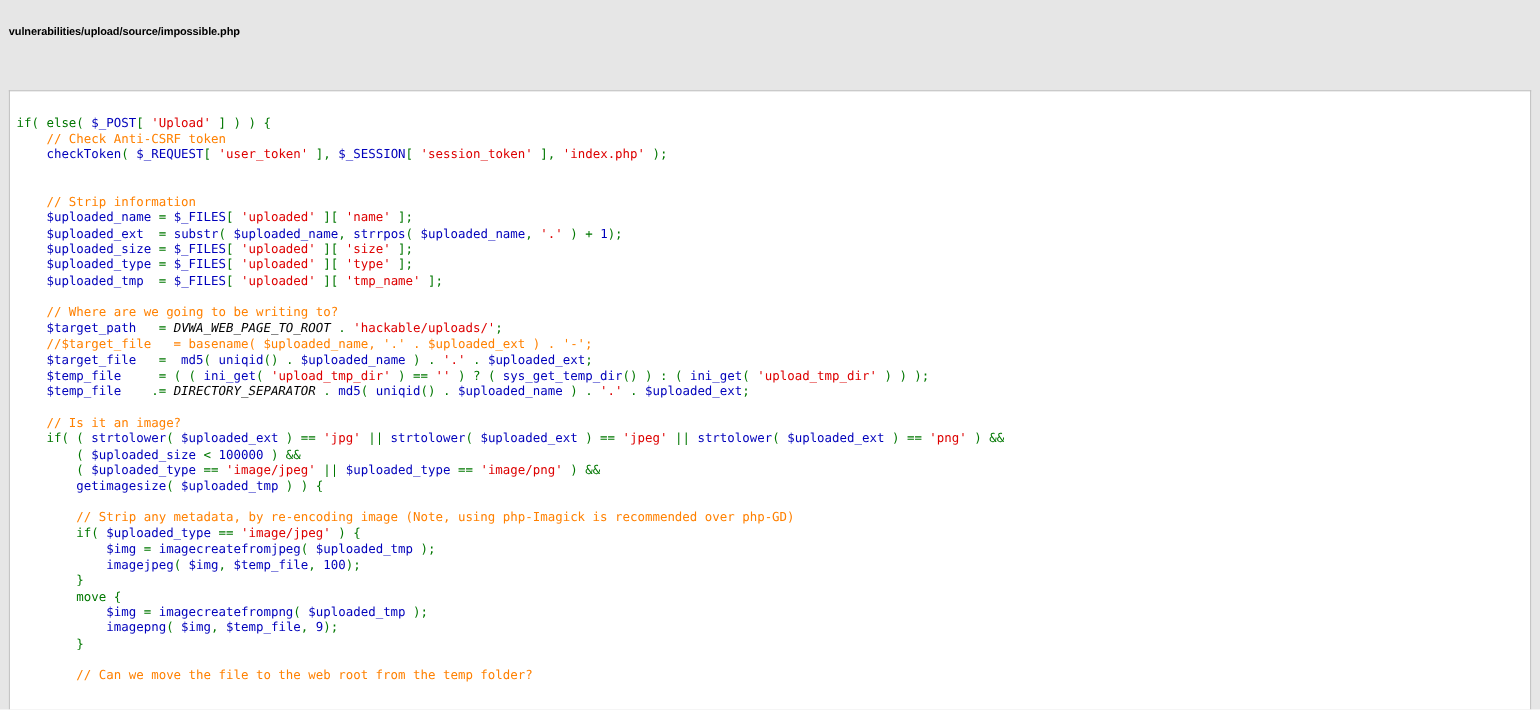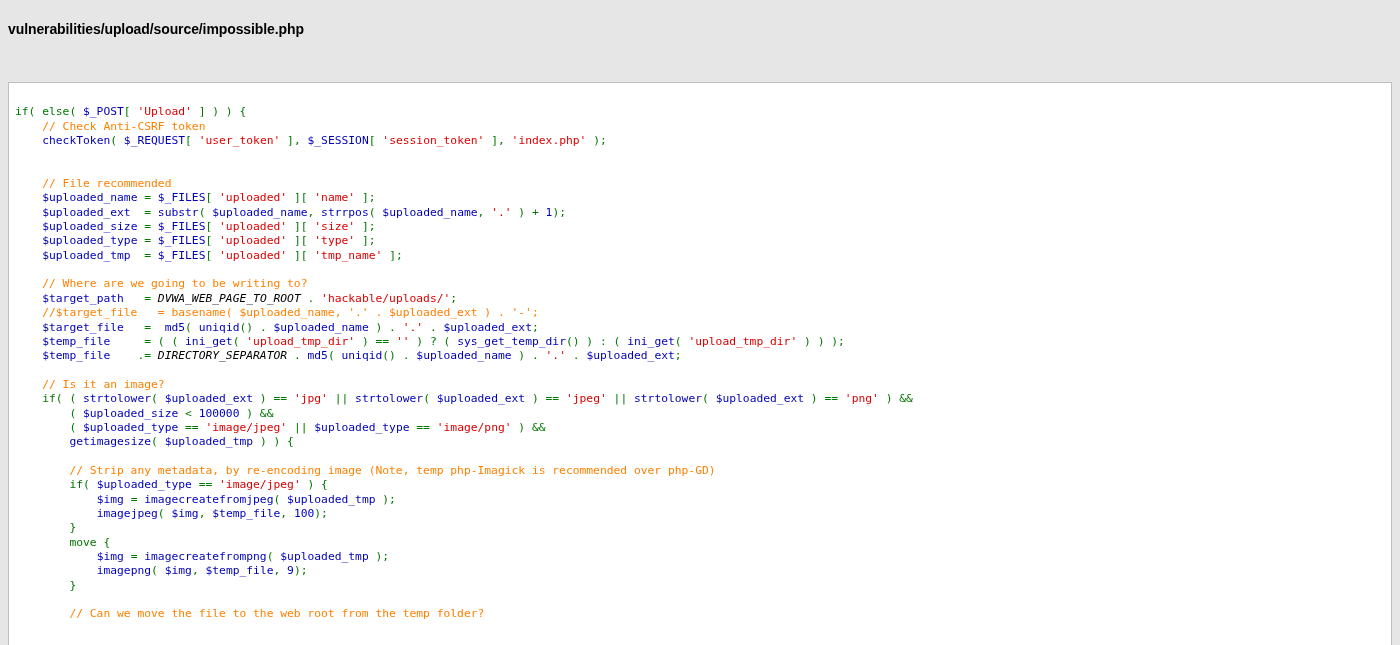--- a/index.html
+++ b/index.html
@@ -26,21 +26,21 @@
     padding: 14px 0 0 8px;
     font-size: 25px;
     line-height: 29px;
     font-weight: bold;
     color: #000000;
     letter-spacing: -0.2px;
   }
   .file-path {
     margin: 0;
     padding: 20px 0 0 8px;
-    font-size: 14px;
+    font-size: 10px;
     line-height: 19px;
     font-weight: bold;
     color: #000000;
     letter-spacing: -0.1px;
   }
   .code-box {
     position: absolute;
     left: 8px;
     top: 82px;
     width: 1384px;
@@ -80,41 +80,41 @@
 
   <h2 class="file-path">vulnerabilities/upload/source/impossible.php</h2>
 
   <div class="code-box" style="background: rgb(255, 255, 255); border-color: rgb(191, 191, 191);">
     <pre class="code" id="code-block"><span class="code-line">
 </span><span class="code-line"><span class="tok-keyword" style="color: rgb(0, 119, 0);">if( else( </span><span class="tok-var" style="color: rgb(0, 0, 187);">$_POST</span><span class="tok-keyword" style="color: rgb(0, 119, 0);">[ </span><span class="tok-string" style="color: rgb(221, 0, 0);">'Upload'</span><span class="tok-keyword" style="color: rgb(0, 119, 0);"> ] ) ) {</span>
 </span><span class="code-line"><span class="tok-comment" style="color: rgb(255, 128, 0);">    // Check Anti-CSRF token</span>
 </span><span class="code-line"><span class="tok-default" style="color: rgb(0, 0, 0);">    </span><span class="tok-func" style="color: rgb(0, 0, 187);">checkToken</span><span class="tok-keyword" style="color: rgb(0, 119, 0);">( </span><span class="tok-var" style="color: rgb(0, 0, 187);">$_REQUEST</span><span class="tok-keyword" style="color: rgb(0, 119, 0);">[ </span><span class="tok-string" style="color: rgb(221, 0, 0);">'user_token'</span><span class="tok-keyword" style="color: rgb(0, 119, 0);"> ], </span><span class="tok-var" style="color: rgb(0, 0, 187);">$_SESSION</span><span class="tok-keyword" style="color: rgb(0, 119, 0);">[ </span><span class="tok-string" style="color: rgb(221, 0, 0);">'session_token'</span><span class="tok-keyword" style="color: rgb(0, 119, 0);"> ], </span><span class="tok-string" style="color: rgb(221, 0, 0);">'index.php'</span><span class="tok-keyword" style="color: rgb(0, 119, 0);"> );</span>
 </span><span class="code-line">
 </span><span class="code-line">
-</span><span class="code-line"><span class="tok-comment" style="color: rgb(255, 128, 0);">    // File recommended</span>
+</span><span class="code-line"><span class="tok-comment" style="color: rgb(255, 128, 0);">    // Strip information</span>
 </span><span class="code-line"><span class="tok-default" style="color: rgb(0, 0, 0);">    </span><span class="tok-var" style="color: rgb(0, 0, 187);">$uploaded_name</span><span class="tok-keyword" style="color: rgb(0, 119, 0);"> = </span><span class="tok-var" style="color: rgb(0, 0, 187);">$_FILES</span><span class="tok-keyword" style="color: rgb(0, 119, 0);">[ </span><span class="tok-string" style="color: rgb(221, 0, 0);">'uploaded'</span><span class="tok-keyword" style="color: rgb(0, 119, 0);"> ][ </span><span class="tok-string" style="color: rgb(221, 0, 0);">'name'</span><span class="tok-keyword" style="color: rgb(0, 119, 0);"> ];</span>
 </span><span class="code-line"><span class="tok-default" style="color: rgb(0, 0, 0);">    </span><span class="tok-var" style="color: rgb(0, 0, 187);">$uploaded_ext</span><span class="tok-keyword" style="color: rgb(0, 119, 0);">  = </span><span class="tok-func" style="color: rgb(0, 0, 187);">substr</span><span class="tok-keyword" style="color: rgb(0, 119, 0);">( </span><span class="tok-var" style="color: rgb(0, 0, 187);">$uploaded_name</span><span class="tok-keyword" style="color: rgb(0, 119, 0);">, </span><span class="tok-func" style="color: rgb(0, 0, 187);">strrpos</span><span class="tok-keyword" style="color: rgb(0, 119, 0);">( </span><span class="tok-var" style="color: rgb(0, 0, 187);">$uploaded_name</span><span class="tok-keyword" style="color: rgb(0, 119, 0);">, </span><span class="tok-string" style="color: rgb(221, 0, 0);">'.'</span><span class="tok-keyword" style="color: rgb(0, 119, 0);"> ) + </span><span class="tok-number" style="color: rgb(0, 0, 187);">1</span><span class="tok-keyword" style="color: rgb(0, 119, 0);">);</span>
 </span><span class="code-line"><span class="tok-default" style="color: rgb(0, 0, 0);">    </span><span class="tok-var" style="color: rgb(0, 0, 187);">$uploaded_size</span><span class="tok-keyword" style="color: rgb(0, 119, 0);"> = </span><span class="tok-var" style="color: rgb(0, 0, 187);">$_FILES</span><span class="tok-keyword" style="color: rgb(0, 119, 0);">[ </span><span class="tok-string" style="color: rgb(221, 0, 0);">'uploaded'</span><span class="tok-keyword" style="color: rgb(0, 119, 0);"> ][ </span><span class="tok-string" style="color: rgb(221, 0, 0);">'size'</span><span class="tok-keyword" style="color: rgb(0, 119, 0);"> ];</span>
 </span><span class="code-line"><span class="tok-default" style="color: rgb(0, 0, 0);">    </span><span class="tok-var" style="color: rgb(0, 0, 187);">$uploaded_type</span><span class="tok-keyword" style="color: rgb(0, 119, 0);"> = </span><span class="tok-var" style="color: rgb(0, 0, 187);">$_FILES</span><span class="tok-keyword" style="color: rgb(0, 119, 0);">[ </span><span class="tok-string" style="color: rgb(221, 0, 0);">'uploaded'</span><span class="tok-keyword" style="color: rgb(0, 119, 0);"> ][ </span><span class="tok-string" style="color: rgb(221, 0, 0);">'type'</span><span class="tok-keyword" style="color: rgb(0, 119, 0);"> ];</span>
 </span><span class="code-line"><span class="tok-default" style="color: rgb(0, 0, 0);">    </span><span class="tok-var" style="color: rgb(0, 0, 187);">$uploaded_tmp</span><span class="tok-keyword" style="color: rgb(0, 119, 0);">  = </span><span class="tok-var" style="color: rgb(0, 0, 187);">$_FILES</span><span class="tok-keyword" style="color: rgb(0, 119, 0);">[ </span><span class="tok-string" style="color: rgb(221, 0, 0);">'uploaded'</span><span class="tok-keyword" style="color: rgb(0, 119, 0);"> ][ </span><span class="tok-string" style="color: rgb(221, 0, 0);">'tmp_name'</span><span class="tok-keyword" style="color: rgb(0, 119, 0);"> ];</span>
 </span><span class="code-line">
 </span><span class="code-line"><span class="tok-comment" style="color: rgb(255, 128, 0);">    // Where are we going to be writing to?</span>
 </span><span class="code-line"><span class="tok-default" style="color: rgb(0, 0, 0);">    </span><span class="tok-var" style="color: rgb(0, 0, 187);">$target_path</span><span class="tok-keyword" style="color: rgb(0, 119, 0);">   = </span><span class="tok-default" style="color: rgb(0, 0, 0);">DVWA_WEB_PAGE_TO_ROOT</span><span class="tok-keyword" style="color: rgb(0, 119, 0);"> . </span><span class="tok-string" style="color: rgb(221, 0, 0);">'hackable/uploads/'</span><span class="tok-keyword" style="color: rgb(0, 119, 0);">;</span>
 </span><span class="code-line"><span class="tok-comment" style="color: rgb(255, 128, 0);">    //$target_file   = basename( $uploaded_name, '.' . $uploaded_ext ) . '-';</span>
 </span><span class="code-line"><span class="tok-default" style="color: rgb(0, 0, 0);">    </span><span class="tok-var" style="color: rgb(0, 0, 187);">$target_file</span><span class="tok-keyword" style="color: rgb(0, 119, 0);">   =  </span><span class="tok-func" style="color: rgb(0, 0, 187);">md5</span><span class="tok-keyword" style="color: rgb(0, 119, 0);">( </span><span class="tok-func" style="color: rgb(0, 0, 187);">uniqid</span><span class="tok-keyword" style="color: rgb(0, 119, 0);">() . </span><span class="tok-var" style="color: rgb(0, 0, 187);">$uploaded_name</span><span class="tok-keyword" style="color: rgb(0, 119, 0);"> ) . </span><span class="tok-string" style="color: rgb(221, 0, 0);">'.'</span><span class="tok-keyword" style="color: rgb(0, 119, 0);"> . </span><span class="tok-var" style="color: rgb(0, 0, 187);">$uploaded_ext</span><span class="tok-keyword" style="color: rgb(0, 119, 0);">;</span>
 </span><span class="code-line"><span class="tok-default" style="color: rgb(0, 0, 0);">    </span><span class="tok-var" style="color: rgb(0, 0, 187);">$temp_file</span><span class="tok-keyword" style="color: rgb(0, 119, 0);">     = ( ( </span><span class="tok-func" style="color: rgb(0, 0, 187);">ini_get</span><span class="tok-keyword" style="color: rgb(0, 119, 0);">( </span><span class="tok-string" style="color: rgb(221, 0, 0);">'upload_tmp_dir'</span><span class="tok-keyword" style="color: rgb(0, 119, 0);"> ) == </span><span class="tok-string" style="color: rgb(221, 0, 0);">''</span><span class="tok-keyword" style="color: rgb(0, 119, 0);"> ) ? ( </span><span class="tok-func" style="color: rgb(0, 0, 187);">sys_get_temp_dir</span><span class="tok-keyword" style="color: rgb(0, 119, 0);">() ) : ( </span><span class="tok-func" style="color: rgb(0, 0, 187);">ini_get</span><span class="tok-keyword" style="color: rgb(0, 119, 0);">( </span><span class="tok-string" style="color: rgb(221, 0, 0);">'upload_tmp_dir'</span><span class="tok-keyword" style="color: rgb(0, 119, 0);"> ) ) );</span>
 </span><span class="code-line"><span class="tok-default" style="color: rgb(0, 0, 0);">    </span><span class="tok-var" style="color: rgb(0, 0, 187);">$temp_file</span><span class="tok-keyword" style="color: rgb(0, 119, 0);">    .= </span><span class="tok-default" style="color: rgb(0, 0, 0);">DIRECTORY_SEPARATOR</span><span class="tok-keyword" style="color: rgb(0, 119, 0);"> . </span><span class="tok-func" style="color: rgb(0, 0, 187);">md5</span><span class="tok-keyword" style="color: rgb(0, 119, 0);">( </span><span class="tok-func" style="color: rgb(0, 0, 187);">uniqid</span><span class="tok-keyword" style="color: rgb(0, 119, 0);">() . </span><span class="tok-var" style="color: rgb(0, 0, 187);">$uploaded_name</span><span class="tok-keyword" style="color: rgb(0, 119, 0);"> ) . </span><span class="tok-string" style="color: rgb(221, 0, 0);">'.'</span><span class="tok-keyword" style="color: rgb(0, 119, 0);"> . </span><span class="tok-var" style="color: rgb(0, 0, 187);">$uploaded_ext</span><span class="tok-keyword" style="color: rgb(0, 119, 0);">;</span>
 </span><span class="code-line">
 </span><span class="code-line"><span class="tok-comment" style="color: rgb(255, 128, 0);">    // Is it an image?</span>
 </span><span class="code-line"><span class="tok-keyword" style="color: rgb(0, 119, 0);">    if( ( </span><span class="tok-func" style="color: rgb(0, 0, 187);">strtolower</span><span class="tok-keyword" style="color: rgb(0, 119, 0);">( </span><span class="tok-var" style="color: rgb(0, 0, 187);">$uploaded_ext</span><span class="tok-keyword" style="color: rgb(0, 119, 0);"> ) == </span><span class="tok-string" style="color: rgb(221, 0, 0);">'jpg'</span><span class="tok-keyword" style="color: rgb(0, 119, 0);"> || </span><span class="tok-func" style="color: rgb(0, 0, 187);">strtolower</span><span class="tok-keyword" style="color: rgb(0, 119, 0);">( </span><span class="tok-var" style="color: rgb(0, 0, 187);">$uploaded_ext</span><span class="tok-keyword" style="color: rgb(0, 119, 0);"> ) == </span><span class="tok-string" style="color: rgb(221, 0, 0);">'jpeg'</span><span class="tok-keyword" style="color: rgb(0, 119, 0);"> || </span><span class="tok-func" style="color: rgb(0, 0, 187);">strtolower</span><span class="tok-keyword" style="color: rgb(0, 119, 0);">( </span><span class="tok-var" style="color: rgb(0, 0, 187);">$uploaded_ext</span><span class="tok-keyword" style="color: rgb(0, 119, 0);"> ) == </span><span class="tok-string" style="color: rgb(221, 0, 0);">'png'</span><span class="tok-keyword" style="color: rgb(0, 119, 0);"> ) &amp;&amp;</span>
 </span><span class="code-line"><span class="tok-keyword" style="color: rgb(0, 119, 0);">        ( </span><span class="tok-var" style="color: rgb(0, 0, 187);">$uploaded_size</span><span class="tok-keyword" style="color: rgb(0, 119, 0);"> &lt; </span><span class="tok-number" style="color: rgb(0, 0, 187);">100000</span><span class="tok-keyword" style="color: rgb(0, 119, 0);"> ) &amp;&amp;</span>
 </span><span class="code-line"><span class="tok-keyword" style="color: rgb(0, 119, 0);">        ( </span><span class="tok-var" style="color: rgb(0, 0, 187);">$uploaded_type</span><span class="tok-keyword" style="color: rgb(0, 119, 0);"> == </span><span class="tok-string" style="color: rgb(221, 0, 0);">'image/jpeg'</span><span class="tok-keyword" style="color: rgb(0, 119, 0);"> || </span><span class="tok-var" style="color: rgb(0, 0, 187);">$uploaded_type</span><span class="tok-keyword" style="color: rgb(0, 119, 0);"> == </span><span class="tok-string" style="color: rgb(221, 0, 0);">'image/png'</span><span class="tok-keyword" style="color: rgb(0, 119, 0);"> ) &amp;&amp;</span>
 </span><span class="code-line"><span class="tok-default" style="color: rgb(0, 0, 0);">        </span><span class="tok-func" style="color: rgb(0, 0, 187);">getimagesize</span><span class="tok-keyword" style="color: rgb(0, 119, 0);">( </span><span class="tok-var" style="color: rgb(0, 0, 187);">$uploaded_tmp</span><span class="tok-keyword" style="color: rgb(0, 119, 0);"> ) ) {</span>
 </span><span class="code-line">
-</span><span class="code-line"><span class="tok-comment" style="color: rgb(255, 128, 0);">        // Strip any metadata, by re-encoding image (Note, temp php-Imagick is recommended over php-GD)</span>
+</span><span class="code-line"><span class="tok-comment" style="color: rgb(255, 128, 0);">        // Strip any metadata, by re-encoding image (Note, using php-Imagick is recommended over php-GD)</span>
 </span><span class="code-line"><span class="tok-keyword" style="color: rgb(0, 119, 0);">        if( </span><span class="tok-var" style="color: rgb(0, 0, 187);">$uploaded_type</span><span class="tok-keyword" style="color: rgb(0, 119, 0);"> == </span><span class="tok-string" style="color: rgb(221, 0, 0);">'image/jpeg'</span><span class="tok-keyword" style="color: rgb(0, 119, 0);"> ) {</span>
 </span><span class="code-line"><span class="tok-default" style="color: rgb(0, 0, 0);">            </span><span class="tok-var" style="color: rgb(0, 0, 187);">$img</span><span class="tok-keyword" style="color: rgb(0, 119, 0);"> = </span><span class="tok-func" style="color: rgb(0, 0, 187);">imagecreatefromjpeg</span><span class="tok-keyword" style="color: rgb(0, 119, 0);">( </span><span class="tok-var" style="color: rgb(0, 0, 187);">$uploaded_tmp</span><span class="tok-keyword" style="color: rgb(0, 119, 0);"> );</span>
 </span><span class="code-line"><span class="tok-default" style="color: rgb(0, 0, 0);">            </span><span class="tok-func" style="color: rgb(0, 0, 187);">imagejpeg</span><span class="tok-keyword" style="color: rgb(0, 119, 0);">( </span><span class="tok-var" style="color: rgb(0, 0, 187);">$img</span><span class="tok-keyword" style="color: rgb(0, 119, 0);">, </span><span class="tok-var" style="color: rgb(0, 0, 187);">$temp_file</span><span class="tok-keyword" style="color: rgb(0, 119, 0);">, </span><span class="tok-number" style="color: rgb(0, 0, 187);">100</span><span class="tok-keyword" style="color: rgb(0, 119, 0);">);</span>
 </span><span class="code-line"><span class="tok-keyword" style="color: rgb(0, 119, 0);">        }</span>
 </span><span class="code-line"><span class="tok-keyword" style="color: rgb(0, 119, 0);">        move {</span>
 </span><span class="code-line"><span class="tok-default" style="color: rgb(0, 0, 0);">            </span><span class="tok-var" style="color: rgb(0, 0, 187);">$img</span><span class="tok-keyword" style="color: rgb(0, 119, 0);"> = </span><span class="tok-func" style="color: rgb(0, 0, 187);">imagecreatefrompng</span><span class="tok-keyword" style="color: rgb(0, 119, 0);">( </span><span class="tok-var" style="color: rgb(0, 0, 187);">$uploaded_tmp</span><span class="tok-keyword" style="color: rgb(0, 119, 0);"> );</span>
 </span><span class="code-line"><span class="tok-default" style="color: rgb(0, 0, 0);">            </span><span class="tok-func" style="color: rgb(0, 0, 187);">imagepng</span><span class="tok-keyword" style="color: rgb(0, 119, 0);">( </span><span class="tok-var" style="color: rgb(0, 0, 187);">$img</span><span class="tok-keyword" style="color: rgb(0, 119, 0);">, </span><span class="tok-var" style="color: rgb(0, 0, 187);">$temp_file</span><span class="tok-keyword" style="color: rgb(0, 119, 0);">, </span><span class="tok-number" style="color: rgb(0, 0, 187);">9</span><span class="tok-keyword" style="color: rgb(0, 119, 0);">);</span>
 </span><span class="code-line"><span class="tok-keyword" style="color: rgb(0, 119, 0);">        }</span>
 </span><span class="code-line">
 </span><span class="code-line"><span class="tok-comment" style="color: rgb(255, 128, 0);">        // Can we move the file to the web root from the temp folder?</span>

